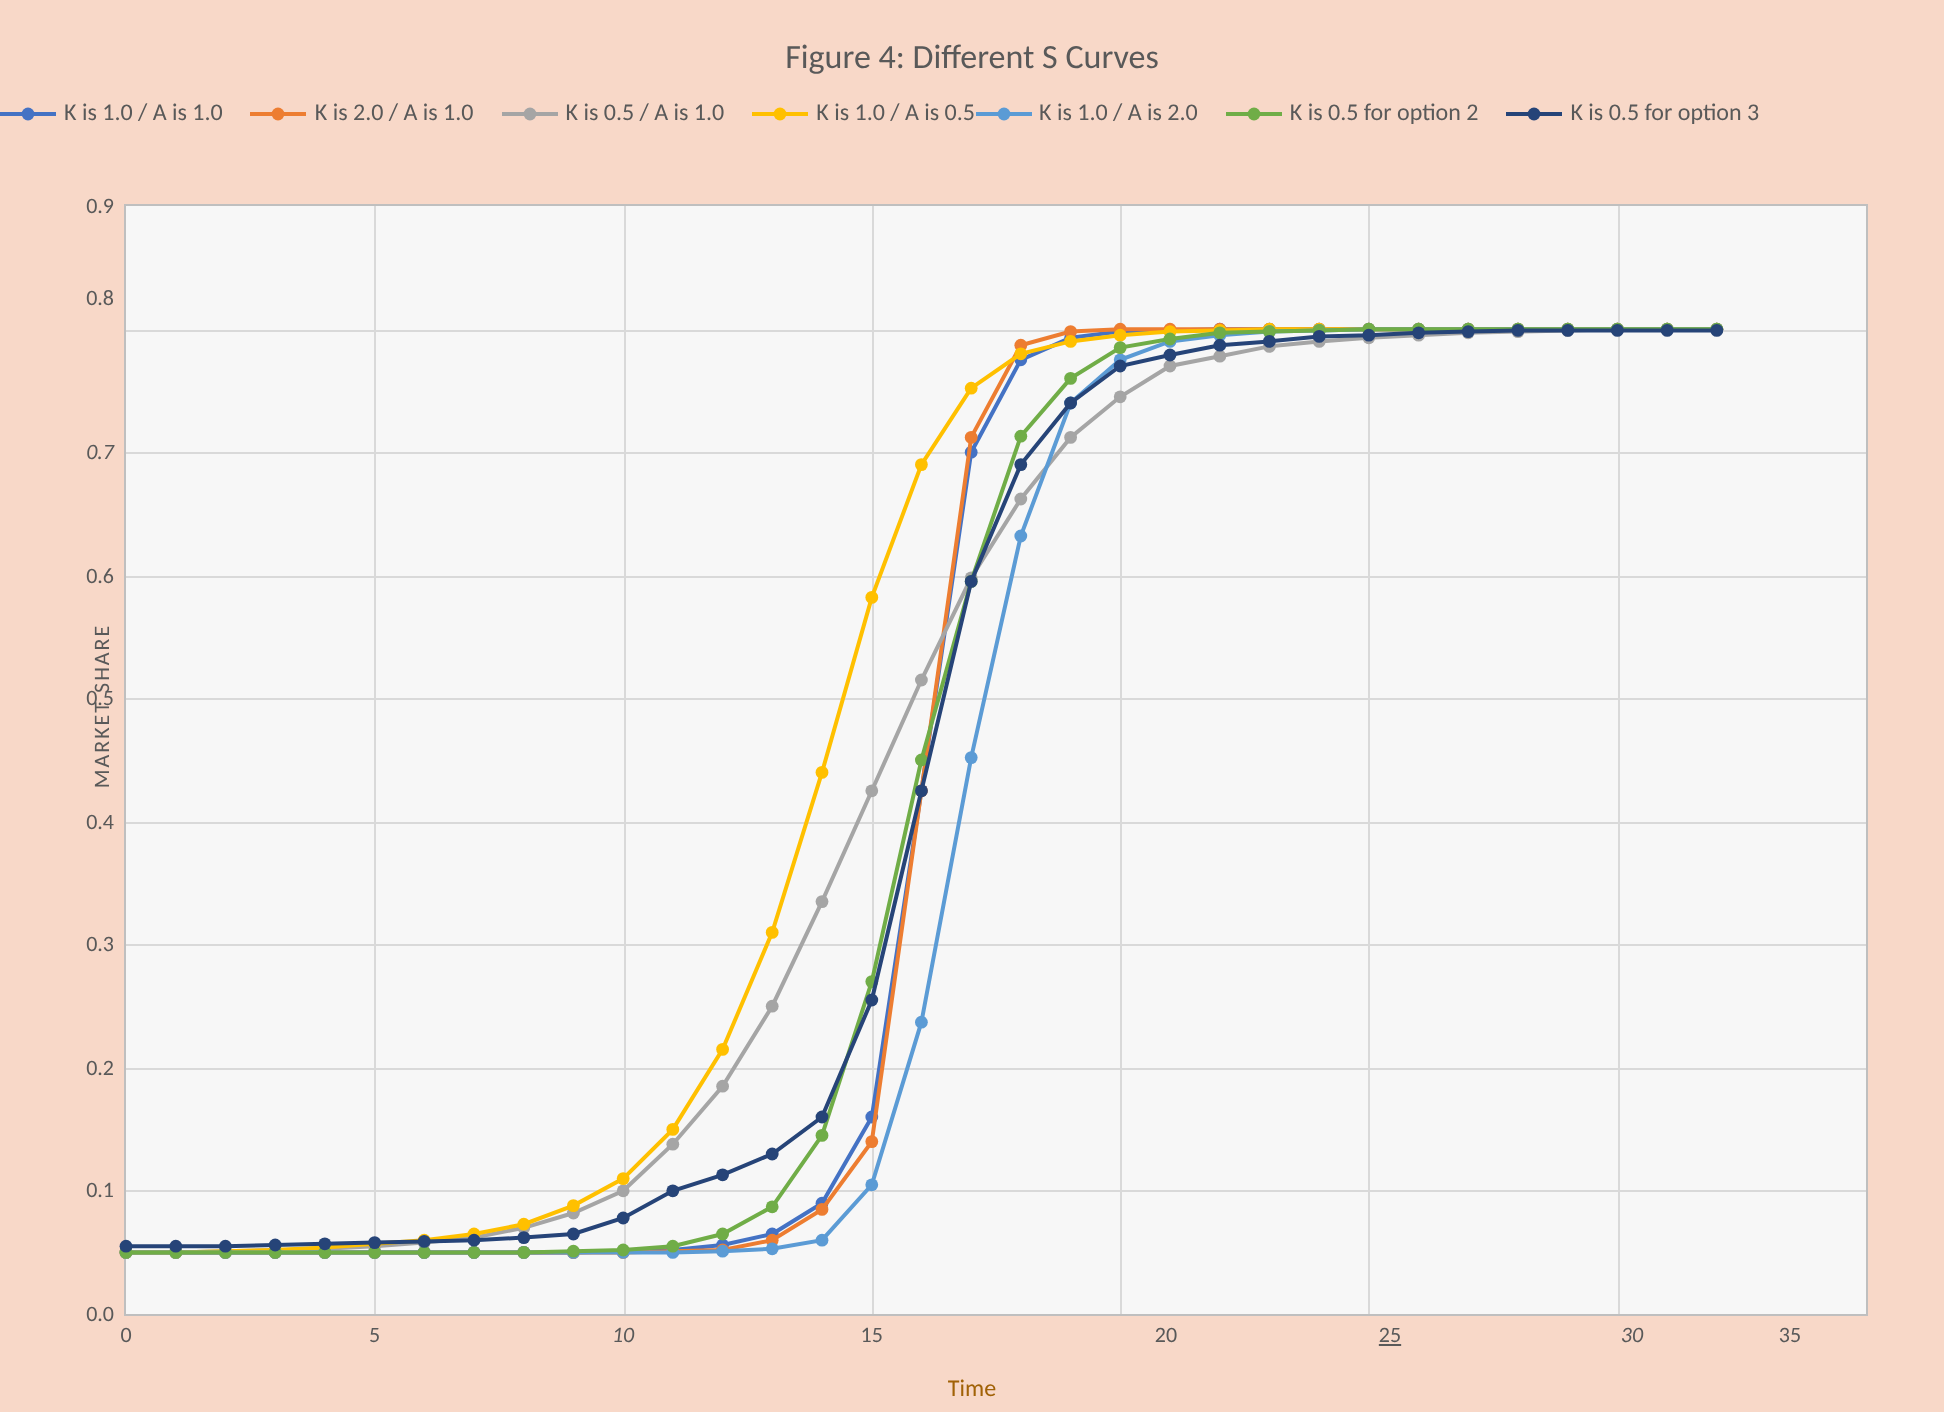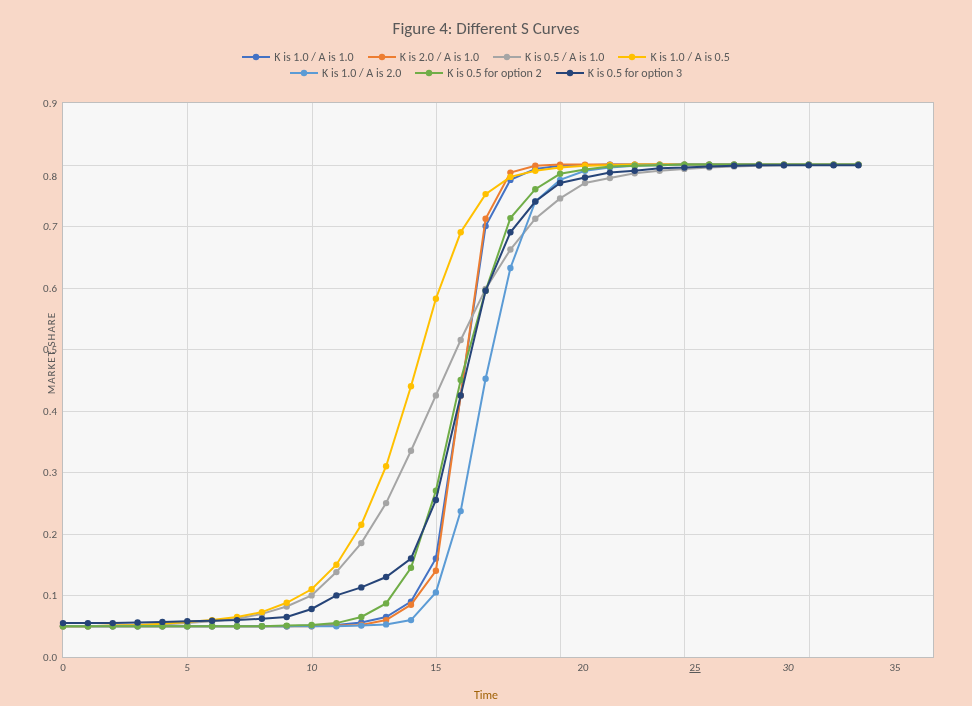--- a/index.html
+++ b/index.html
@@ -27,21 +27,21 @@
     font-size: 17px;
     color: #595959;
     font-weight: 400;
   }
   .legend {
     position: absolute;
     top: 50px;
     left: 0;
     width: 100%;
     display: flex;
-    flex-direction: column;
+    flex-direction: row;
     align-items: center;
     font-size: 12px;
     color: #595959;
   }
   .legend-row {
     display: flex;
     flex-wrap: nowrap;
     gap: 14px;
     margin-bottom: 2px;
   }
@@ -211,35 +211,35 @@
       <div class="ytick-label" style="top: 369.333px;">0.3</div>
       <div class="grid-line grid-h" style="top: 307.778px;"></div>
       <div class="ytick-label" style="top: 307.778px;">0.4</div>
       <div class="grid-line grid-h" style="top: 246.222px;"></div>
       <div class="ytick-label" style="top: 246.222px;">0.5</div>
       <div class="grid-line grid-h" style="top: 184.667px;"></div>
       <div class="ytick-label" style="top: 184.667px;">0.6</div>
       <div class="grid-line grid-h" style="top: 123.111px;"></div>
       <div class="ytick-label" style="top: 123.111px; font-style: italic;">0.7</div>
       <div class="grid-line grid-h" style="top: 61.5556px;"></div>
-      <div class="ytick-label" style="top: 73px; text-align: center;">0.8</div>
+      <div class="ytick-label" style="top: 46px; text-align: center;">0.8</div>
       <div class="ytick-label" style="top: 0px;">0.9</div>
       <div class="xtick-label" style="left: 0px;">0</div>
       <div class="grid-line grid-v" style="left: 124.286px;"></div>
       <div class="xtick-label" style="left: 124.286px;">5</div>
       <div class="grid-line grid-v" style="left: 248.571px;"></div>
       <div class="xtick-label" style="left: 248.571px; font-style: italic;">10</div>
       <div class="grid-line grid-v" style="left: 372.857px;"></div>
       <div class="xtick-label" style="left: 372.857px;">15</div>
       <div class="grid-line grid-v" style="left: 497.143px;"></div>
       <div class="xtick-label" style="left: 520px;">20</div>
       <div class="grid-line grid-v" style="left: 621.429px;"></div>
       <div class="xtick-label" style="left: 632px; text-decoration: underline;">25</div>
       <div class="grid-line grid-v" style="left: 745.714px;"></div>
-      <div class="xtick-label" style="left: 725px; font-style: italic;">30</div>
+      <div class="xtick-label" style="left: 753px; font-style: italic;">30</div>
       <div class="xtick-label" style="left: 832px;">35</div>
       <svg class="series" width="870" height="554">
         <path d="M0.0 523.2 L24.9 523.2 L49.7 523.2 L74.6 523.2 L99.4 523.2 L124.3 523.2 L149.1 523.2 L174.0 523.2 L198.9 523.2 L223.7 523.2 L248.6 522.6 L273.4 522.0 L298.3 519.5 L323.1 514.0 L348.0 498.6 L372.9 455.5 L397.7 292.4 L422.6 123.1 L447.4 76.9 L472.3 65.9 L497.1 62.8 L522.0 62.2 L546.9 61.6 L571.7 61.6 L596.6 61.6 L621.4 61.6 L646.3 61.6 L671.1 61.6 L696.0 61.6 L720.9 61.6 L745.7 61.6 L770.6 61.6 L795.4 61.6" fill="none" stroke="#4472C4" stroke-width="2"></path>
         <circle cx="0.0" cy="523.2" r="3.2" fill="#4472C4"></circle>
         <circle cx="24.9" cy="523.2" r="3.2" fill="#4472C4"></circle>
         <circle cx="49.7" cy="523.2" r="3.2" fill="#4472C4"></circle>
         <circle cx="74.6" cy="523.2" r="3.2" fill="#4472C4"></circle>
         <circle cx="99.4" cy="523.2" r="3.2" fill="#4472C4"></circle>
         <circle cx="124.3" cy="523.2" r="3.2" fill="#4472C4"></circle>
         <circle cx="149.1" cy="523.2" r="3.2" fill="#4472C4"></circle>

